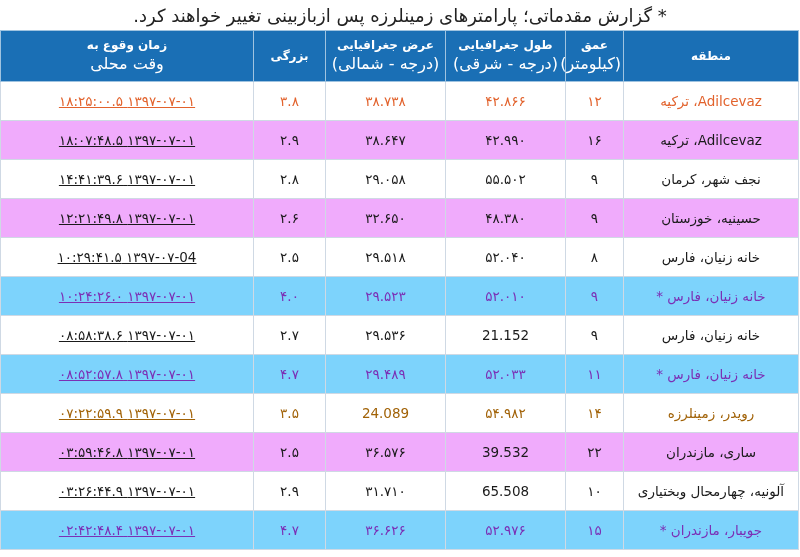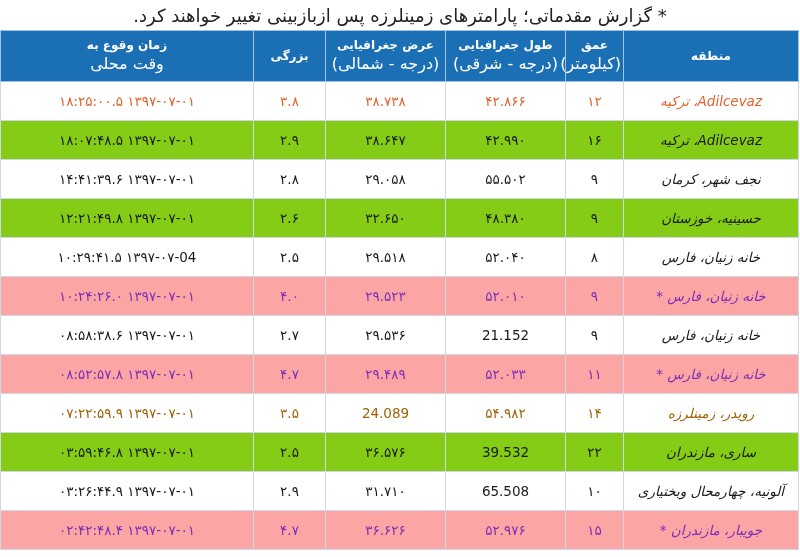--- a/index.html
+++ b/index.html
@@ -53,24 +53,24 @@
   table.quake td {
     font-size: 13.5px;
     text-align: center;
     vertical-align: middle;
     padding: 6px 4px;
     border: 1px solid #cfd9e4;
     height: 26px;
     white-space: nowrap;
   }
   tr.row-white td { background: #ffffff; }
-  tr.row-blue  td { background: #84cc16; }
-  tr.row-pink  td { background: #fca5a5; }
-  td.region { text-align: right; padding-right: 12px; font-size: 13.5px; font-style: italic; }
-  td.time { font-size: 12.5px; letter-spacing: -0.2px; }
+  tr.row-blue  td { background: #f0abfc; }
+  tr.row-pink  td { background: #7dd3fc; }
+  td.region { text-align: right; padding-right: 12px; font-size: 13.5px; }
+  td.time { font-size: 12.5px; letter-spacing: -0.2px; text-decoration: underline; }
   .t-orange { color: #e2622c; }
   .t-green  { color: #a16207; }
   .t-purple { color: #7b2fb5; }
   .t-dark   { color: #1a1a1a; }
   .hdr-sub { display: block; font-size: 16px; font-weight: normal; margin-top: 1px; }
   col.c-region { width: 175px; }
   col.c-depth  { width: 58px; }
   col.c-lon    { width: 120px; }
   col.c-lat    { width: 120px; }
   col.c-mag    { width: 72px; }

